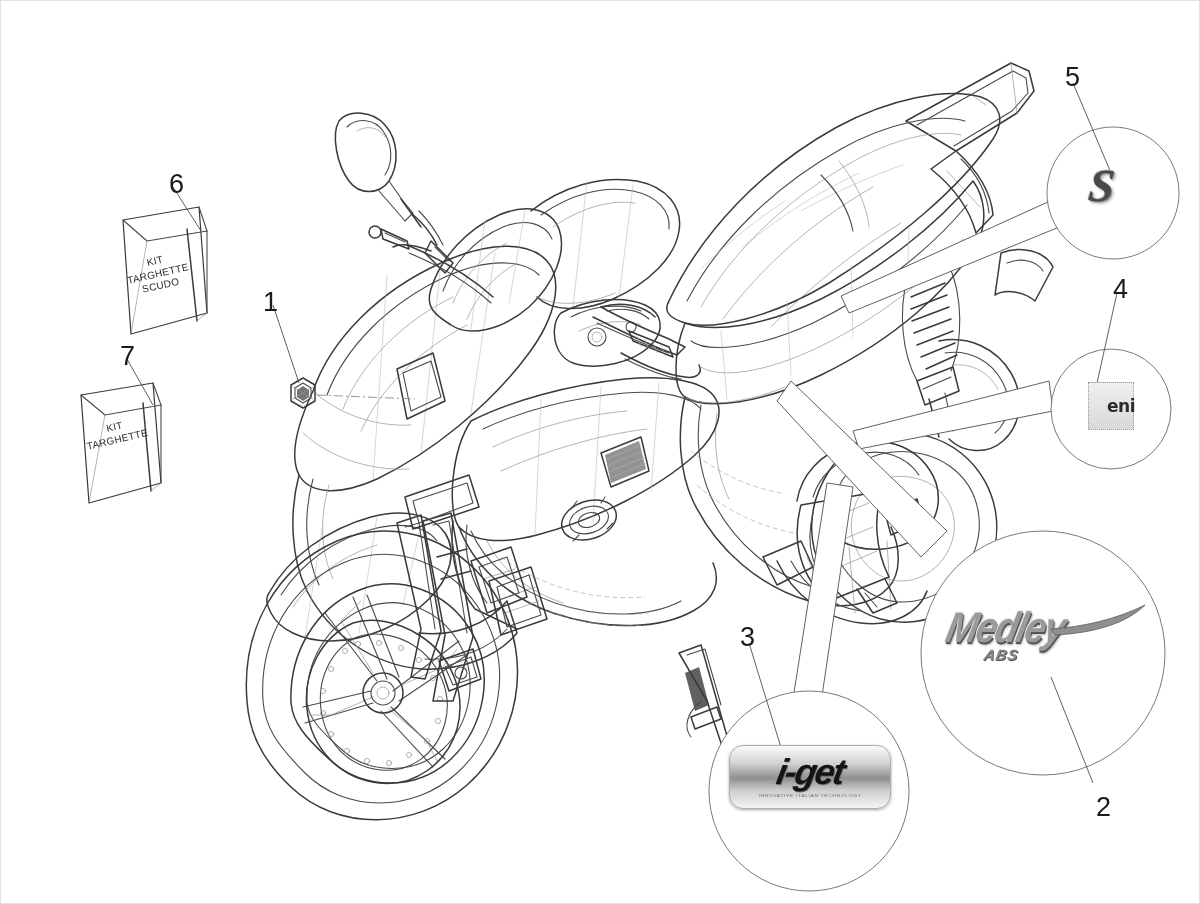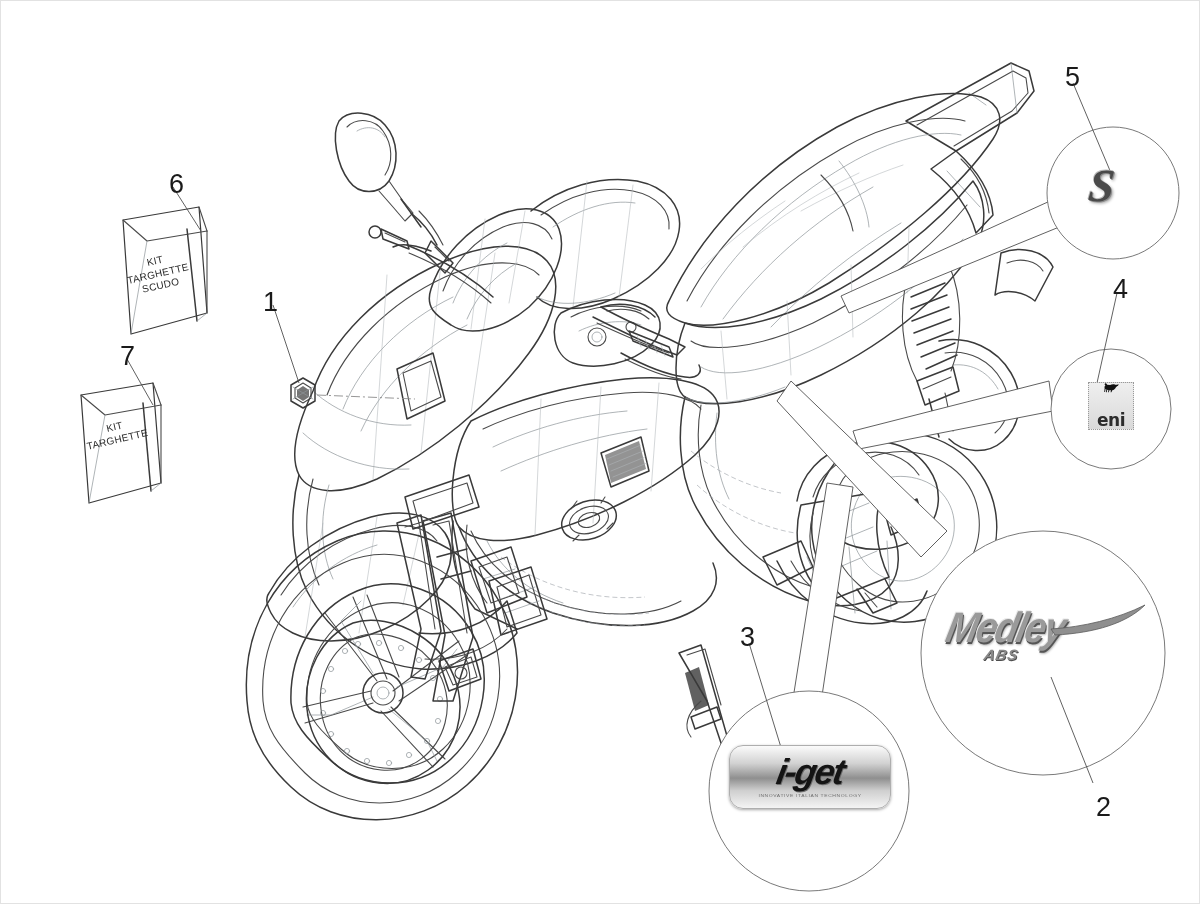--- a/index.html
+++ b/index.html
@@ -13,21 +13,21 @@
            font-family:"Liberation Sans","DejaVu Sans",sans-serif;line-height:1;
            letter-spacing:0px;}
   
   .badge{position:absolute;}
   .s-badge{font-family:"Liberation Serif","DejaVu Serif",serif;font-style:italic;
            font-weight:700;font-size:46px;color:#4a4a4a;
            text-shadow:1px 1px 0 #8c8c8c,2px 2px 3px rgba(0,0,0,.35),-1px -1px 0 #bdbdbd;
            transform:skewX(-6deg);}
   .eni-box{width:46px;height:48px;background:linear-gradient(180deg,#efefef,#d9d9d9);
            border:1px dotted #9a9a9a;box-sizing:border-box;
-           display:flex;flex-direction:column;align-items:center;justify-content:flex-start;gap:18px;}
+           display:flex;flex-direction:row;align-items:center;justify-content:flex-start;gap:18px;}
   .eni-word{font-family:"DejaVu Sans",sans-serif;font-weight:700;font-size:17px;
             color:#2b2b2b;line-height:1;letter-spacing:-.5px;margin-top:0px;}
   .medley{font-family:"Liberation Sans","DejaVu Sans",sans-serif;font-style:italic;
           font-weight:700;font-size:38px;letter-spacing:-2px;
           color:#9a9a9a;
           text-shadow:-1px -1px 0 #e8e8e8, 1px 1px 0 #555, 2px 2px 2px rgba(0,0,0,.3);
           transform:skewX(-12deg) scaleY(1.12);}
   .abs{font-family:"Liberation Sans","DejaVu Sans",sans-serif;font-style:italic;
        font-weight:700;font-size:15px;letter-spacing:1px;color:#8a8a8a;
        text-shadow:1px 1px 0 #4d4d4d;transform:skewX(-12deg);}

